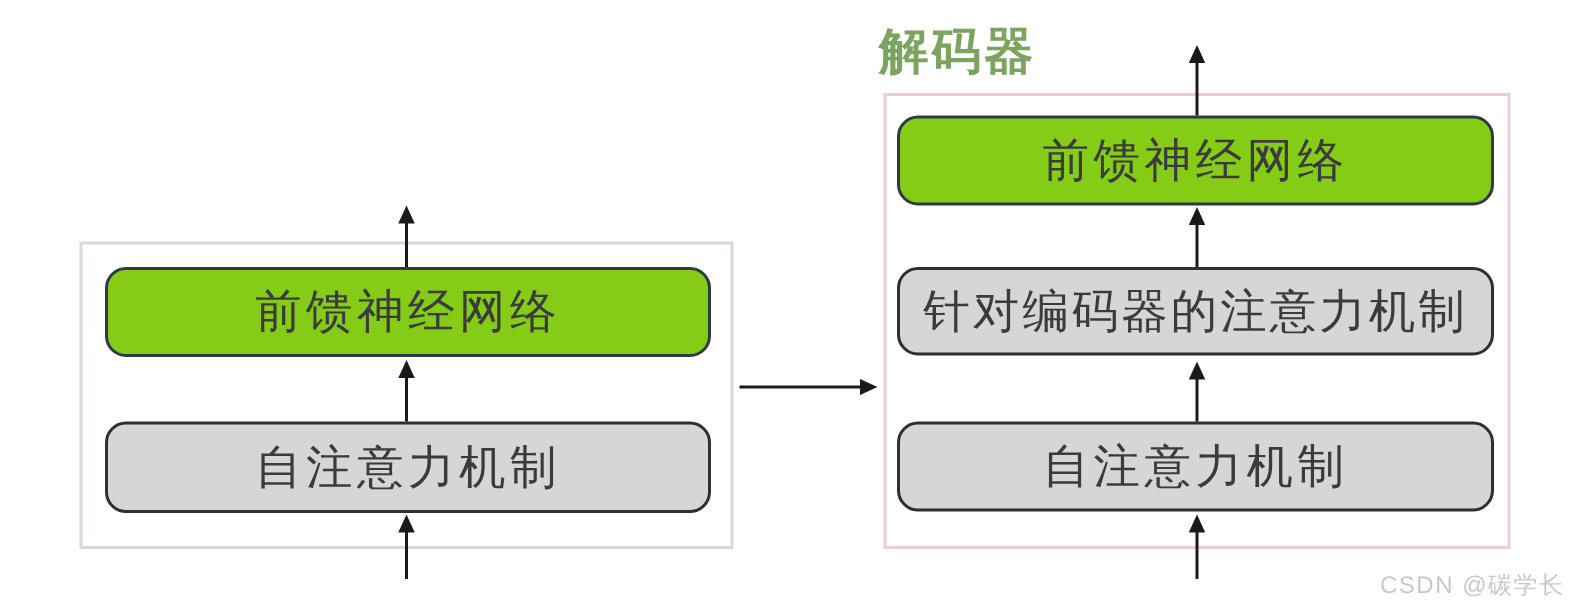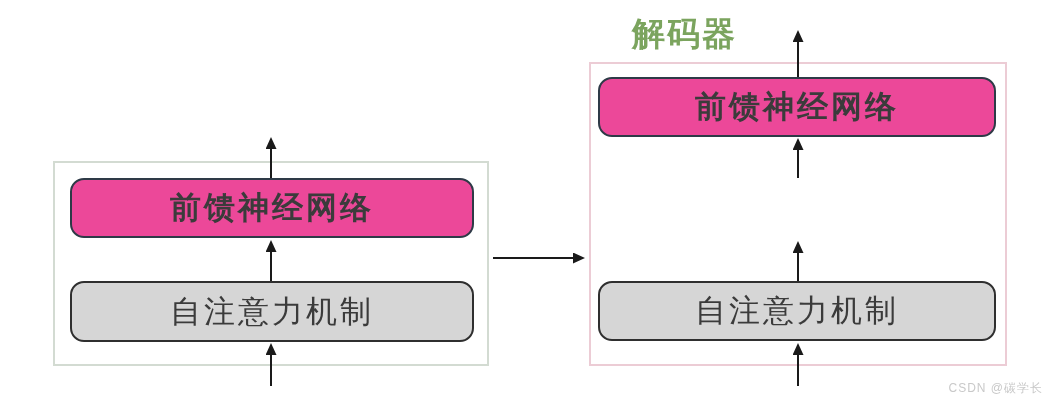--- a/index.html
+++ b/index.html
@@ -37,38 +37,38 @@
     border:2px solid #2e3a47;
     border-radius:14px;
     display:flex;
     align-items:center;
     justify-content:center;
     font-size:31px;
     color:#3b3b3b;
     letter-spacing:3px;
     white-space:nowrap;
   }
-  .node-blue{background:#ec4899;font-weight:bold;}
+  .node-blue{background:#84cc16;}
   .node-gray{background:#d6d6d6;border-color:#2f2f2f;}
 
   .enc-ffn{left:70px;top:178px;width:404px;height:60px;}
   .enc-sa {left:70px;top:281px;width:404px;height:61px;}
 
   .dec-ffn{left:598px;top:77px;width:398px;height:60px;}
   .dec-ca {left:598px;top:178px;width:398px;height:59px;letter-spacing:2px;}
   .dec-sa {left:598px;top:281px;width:398px;height:60px;}
 
   #arrow-layer{
     position:absolute;left:0;top:0;width:1053px;height:405px;
     pointer-events:none;
   }
   .watermark{
     position:absolute;
     right:10px;top:380px;
-    font-size:12px;
+    font-size:16px;
     color:#c9c9c9;
     font-family:"Liberation Sans","DejaVu Sans",sans-serif;
     letter-spacing:1px;
   }
 </style>
 </head>
 <body>
 
 <div id="canvas">
 
@@ -76,28 +76,31 @@
   <div class="outer-box outer-encoder"></div>
 
   <div class="node node-blue enc-ffn">
     <span>前馈神经网络</span>
   </div>
 
   <div class="node node-gray enc-sa">
     <span>自注意力机制</span>
   </div>
 
-  <div class="group-label" style="left:632px;top:12px;">解码器</div>
+  <div class="group-label" style="left:586px;top:12px;">解码器</div>
 
   <div class="outer-box outer-decoder"></div>
 
   <div class="node node-blue dec-ffn">
     <span>前馈神经网络</span>
   </div>
 
+  <div class="node node-gray dec-ca">
+    <span>针对编码器的注意力机制</span>
+  </div>
 
   <div class="node node-gray dec-sa">
     <span>自注意力机制</span>
   </div>
 
   <svg id="arrow-layer" viewBox="0 0 1053 405" xmlns="http://www.w3.org/2000/svg">
     <defs>
       <marker id="ah" viewBox="0 0 12 11" refX="1" refY="5.5" markerWidth="12" markerHeight="11" markerUnits="userSpaceOnUse" orient="auto">
         <path d="M0,0 L12,5.5 L0,11 Z" fill="#1a1a1a"></path>
       </marker>

